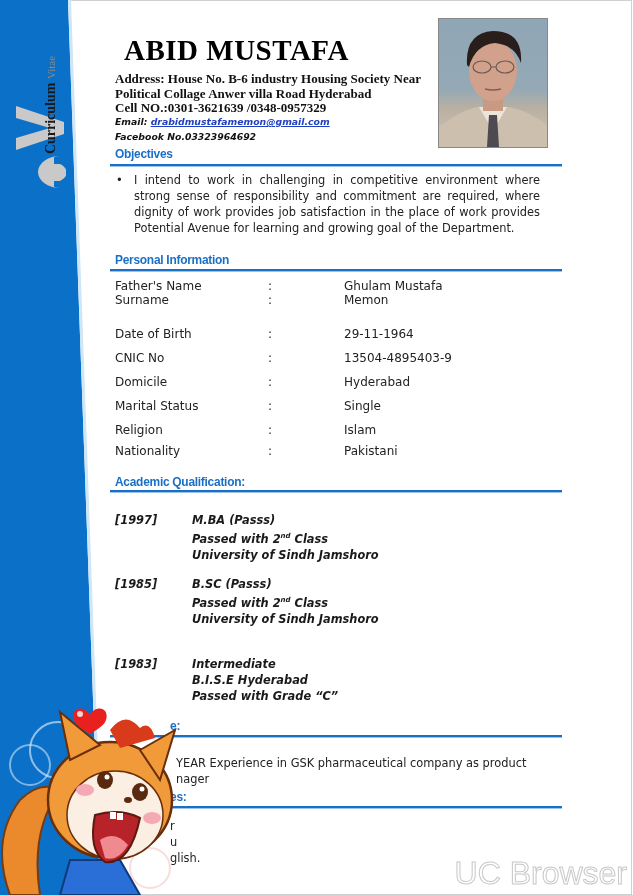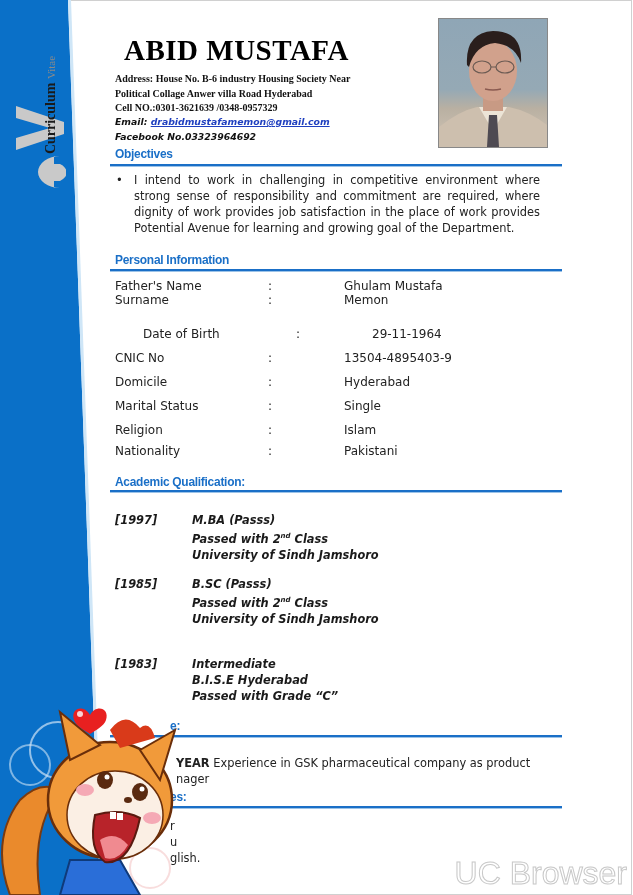--- a/index.html
+++ b/index.html
@@ -1,39 +1,39 @@
 <!DOCTYPE html>
 <html><head>
 <meta charset="utf-8">
 <style>
   html,body{margin:0;padding:0;}
   body{width:633px;height:895px;position:relative;overflow:hidden;background:#ffffff;font-family:"DejaVu Sans",sans-serif;}
   .frame{position:absolute;left:0;top:0;width:631px;height:893px;border-top:1px solid #d0d0d0;border-right:1px solid #d0d0d0;border-bottom:1px solid #d0d0d0;}
   .sidebar{position:absolute;left:0;top:0;width:110px;height:895px;}
   .name{position:absolute;left:124px;top:34px;font-family:Liberation Serif, serif;font-weight:bold;font-size:29px;color:#000;letter-spacing:0.5px;}
-  .addr{position:absolute;left:115px;top:72px;font-family:"Liberation Serif",serif;font-weight:bold;font-size:10px;line-height:14.5px;color:#111;width:320px;}
+  .addr{position:absolute;left:115px;top:72px;font-family:"Liberation Serif",serif;font-weight:bold;font-size:13px;line-height:14.5px;color:#111;width:320px;}
   .email-line{position:absolute;left:115px;top:116px;font-family:"DejaVu Sans",sans-serif;font-style:italic;font-weight:bold;font-size:9.3px;color:#111;}
   .email-line a{color:#1f3fbf;text-decoration:underline;}
   .fb-line{position:absolute;left:115px;top:131px;font-family:"DejaVu Sans",sans-serif;font-style:italic;font-weight:bold;font-size:9.3px;color:#111;}
   .photo{position:absolute;left:438px;top:18px;width:110px;height:130px;border:1px solid #888;box-sizing:border-box;background:linear-gradient(180deg,#8fa6b6 0%,#95a9b5 55%,#b9b0a2 70%,#d2c6b6 100%);overflow:hidden;}
   .section-title{position:absolute;left:115px;font-family:"Liberation Sans",sans-serif;font-weight:bold;font-size:13px;color:#1a6fc7;letter-spacing:-0.3px;transform:scaleX(0.92);transform-origin:left;}
   .rule{position:absolute;left:110px;width:452px;height:2px;background:#1a6fc7;box-shadow:0 1px 0 #9cc3e8;}
   .objective{position:absolute;left:116px;top:172px;width:440px;font-family:"DejaVu Sans",sans-serif;font-size:11.4px;line-height:16px;color:#222;}
   .objective .bullet{position:absolute;left:0;top:0;}
   .objective p{margin:0 16px 0 18px;text-align:justify;text-align-last:left;}
   .info-row{position:absolute;left:115px;width:440px;height:24px;font-family:"DejaVu Sans",sans-serif;font-size:12px;color:#222;}
   .info-row .label{position:absolute;left:0;top:0;}
   .info-row .colon{position:absolute;left:153px;top:0;}
   .info-row .value{position:absolute;left:229px;top:0;}
   .edu{position:absolute;left:115px;font-family:"DejaVu Sans",sans-serif;font-style:italic;font-weight:bold;font-size:11.4px;color:#1a1a1a;line-height:16px;}
   .edu .year{position:absolute;left:0;top:0;}
   .edu .lines{position:absolute;left:77px;top:0;white-space:nowrap;}
   .edu sup{font-size:7px;}
   .exp-text{position:absolute;left:176px;top:755px;font-family:"DejaVu Sans",sans-serif;font-size:11.4px;color:#222;line-height:16px;white-space:nowrap;}
-  .exp-text b{font-weight:bold;}
+  .exp-text b{font-weight:normal;}
   .mascot{position:absolute;left:0;top:690px;width:200px;height:205px;}
   .uc-watermark{position:absolute;right:6px;bottom:3px;font-family:"Liberation Sans",sans-serif;font-size:32px;color:#fff;-webkit-text-stroke:1px #c8c8c8;letter-spacing:0px;}
 </style>
 </head>
 <body>
 
 <div class="frame"></div>
 
 <svg class="sidebar" width="110" height="895" viewBox="0 0 110 895">
   <polygon points="0,0 68,0 100,895 0,895" fill="#0a70c8"></polygon>
@@ -104,21 +104,21 @@
 <div class="info-row" style="top:279px;">
   <span class="label">Father's Name</span>
   <span class="colon">:</span>
   <span class="value">Ghulam Mustafa</span>
 </div>
 <div class="info-row" style="top:293px;">
   <span class="label">Surname</span>
   <span class="colon">:</span>
   <span class="value">Memon</span>
 </div>
-<div class="info-row" style="top:327px;margin-left:28px;">
+<div class="info-row" style="top:327px;">
   <span class="label">Date of Birth</span>
   <span class="colon">:</span>
   <span class="value">29-11-1964</span>
 </div>
 <div class="info-row" style="top:351px;">
   <span class="label">CNIC No</span>
   <span class="colon">:</span>
   <span class="value">13504-4895403-9</span>
 </div>
 <div class="info-row" style="top:375px;">

